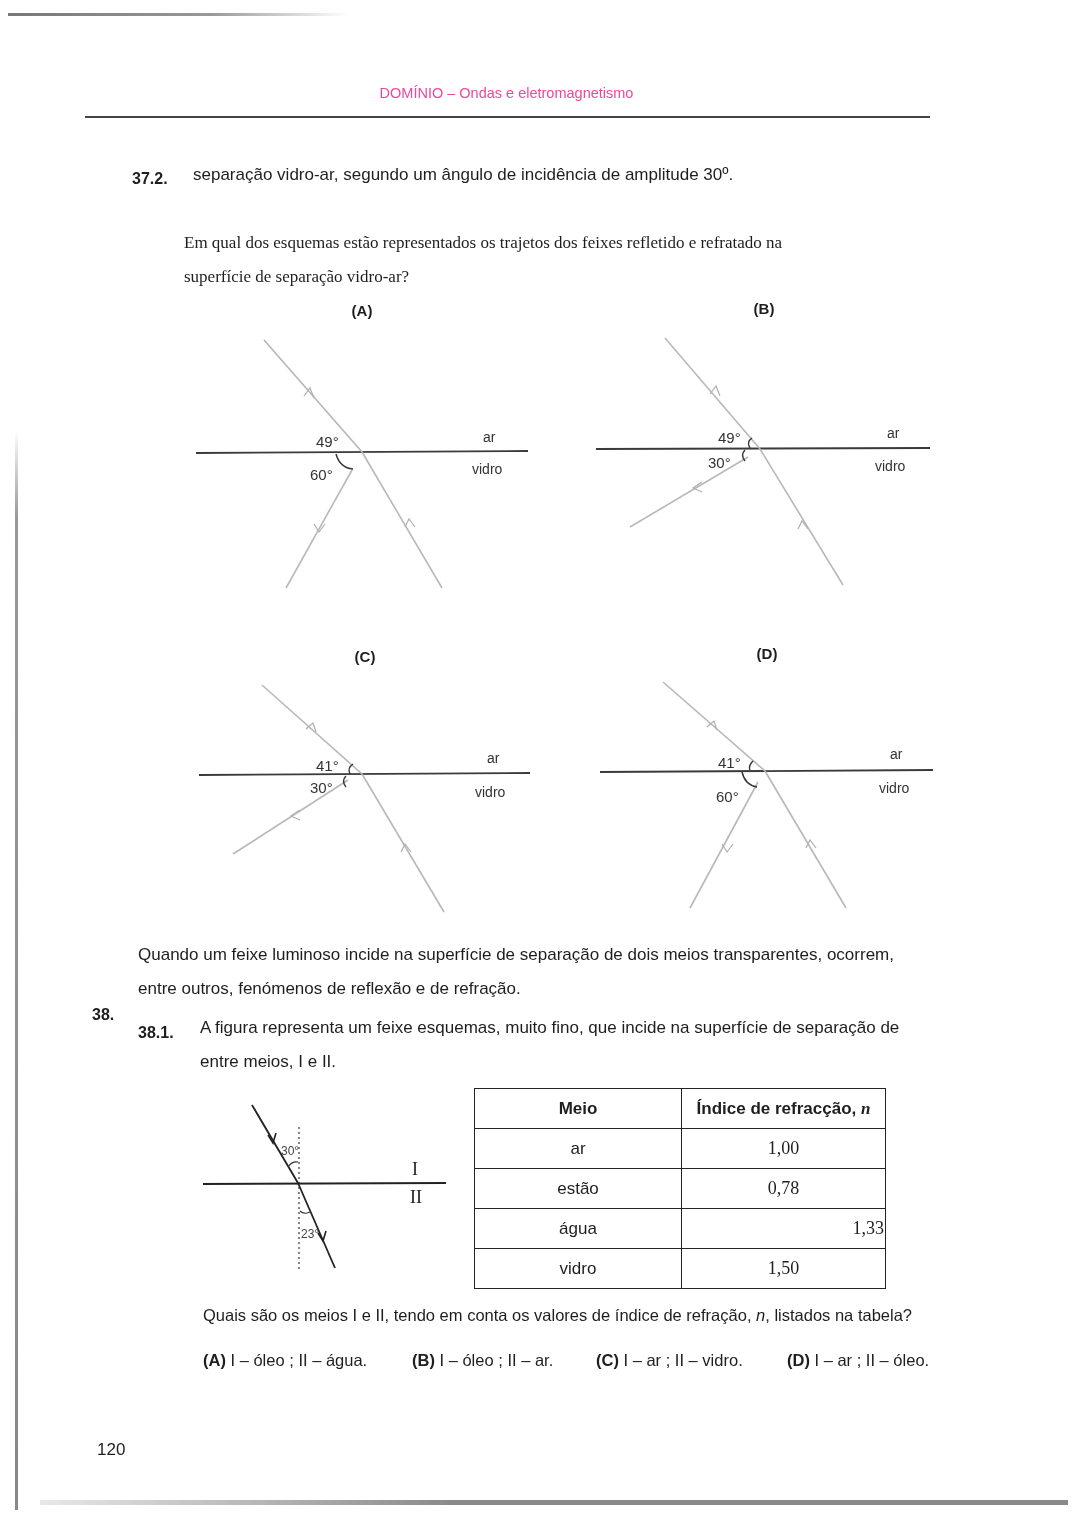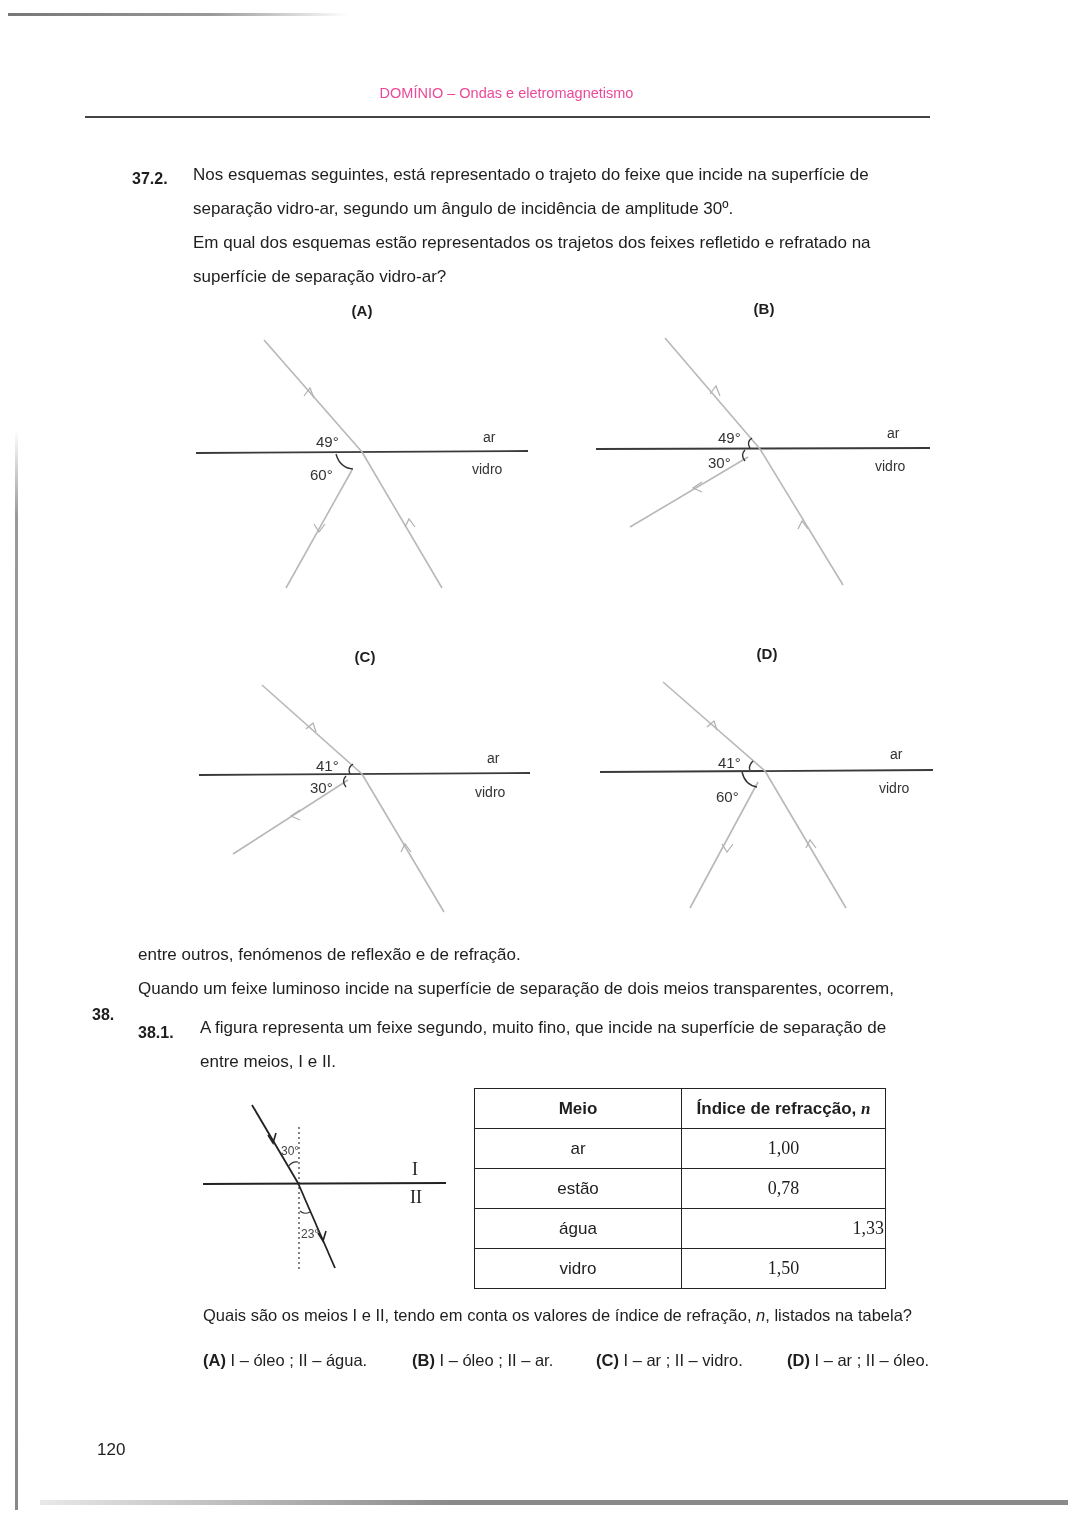--- a/index.html
+++ b/index.html
@@ -37,24 +37,23 @@
 
 <div class="abs scan-top"></div>
 <div class="abs scan-left"></div>
 <div class="abs scan-bottom"></div>
 
 <div class="abs header-title">DOMÍNIO – Ondas e eletromagnetismo</div>
 <div class="abs header-rule"></div>
 
 <div class="abs qnum" style="left:132px; top:170px;">37.2.</div>
 <div class="abs para" style="left:193px; top:158px;">
-  <div>Nos esquemas seguintes, está representado o trajeto do feixe que incide na superfície de</div>
   <div>separação vidro-ar, segundo um ângulo de incidência de amplitude 30º.</div>
 </div>
-<div class="abs para" style="left:193px; top:226px;">
+<div class="abs para" style="left:184px; top:226px;font-family:Liberation Serif, serif;">
   <div>Em qual dos esquemas estão representados os trajetos dos feixes refletido e refratado na</div>
   <div>superfície de separação vidro-ar?</div>
 </div>
 
 <div class="abs opt-label" style="left:332px; top:302px;">(A)</div>
 <div class="abs opt-label" style="left:734px; top:300px;">(B)</div>
 <div class="abs opt-label" style="left:335px; top:648px;">(C)</div>
 <div class="abs opt-label" style="left:737px; top:645px;">(D)</div>
 
 <svg class="abs" style="left:190px; top:330px;" width="350" height="270">
@@ -115,27 +114,27 @@
   <path class="fig-arc" d="M163 91 Q158 96 160 100"></path>
   <path class="fig-arc" d="M152 102 Q155 115 167 117"></path>
   <text class="fig-label" x="128" y="98">41°</text>
   <text class="fig-label" x="126" y="132">60°</text>
   <text class="fig-medium" x="300" y="89">ar</text>
   <text class="fig-medium" x="289" y="123">vidro</text>
 </svg>
 
 <div class="abs qnum" style="left:92px; top:1006px;">38.</div>
 <div class="abs para" style="left:138px; top:938px;">
+  <div>Quando um feixe luminoso incide na superfície de separação de dois meios transparentes, ocorrem,</div>
   <div>entre outros, fenómenos de reflexão e de refração.</div>
-  <div>Quando um feixe luminoso incide na superfície de separação de dois meios transparentes, ocorrem,</div>
 </div>
 
 <div class="abs qnum" style="left:138px; top:1024px;">38.1.</div>
 <div class="abs para" style="left:200px; top:1011px;">
-  <div>A figura representa um feixe segundo, muito fino, que incide na superfície de separação de</div>
+  <div>A figura representa um feixe esquemas, muito fino, que incide na superfície de separação de</div>
   <div>entre meios, I e II.</div>
 </div>
 
 <svg class="abs" style="left:190px; top:1085px;" width="270" height="200">
   <line x1="109" y1="42" x2="109" y2="185" stroke="#666" stroke-width="1.6" stroke-dasharray="2,3"></line>
   <line x1="13" y1="99" x2="256" y2="98" stroke="#222" stroke-width="2"></line>
   <line x1="62" y1="20" x2="108" y2="98" stroke="#222" stroke-width="1.8"></line>
   <line x1="108" y1="98" x2="145" y2="183" stroke="#222" stroke-width="1.8"></line>
   <path d="M78 50 L83 58 L86 48" stroke="#222" stroke-width="1.6" fill="none"></path>
   <path d="M128 148 L133 156 L136 146" stroke="#222" stroke-width="1.6" fill="none"></path>

